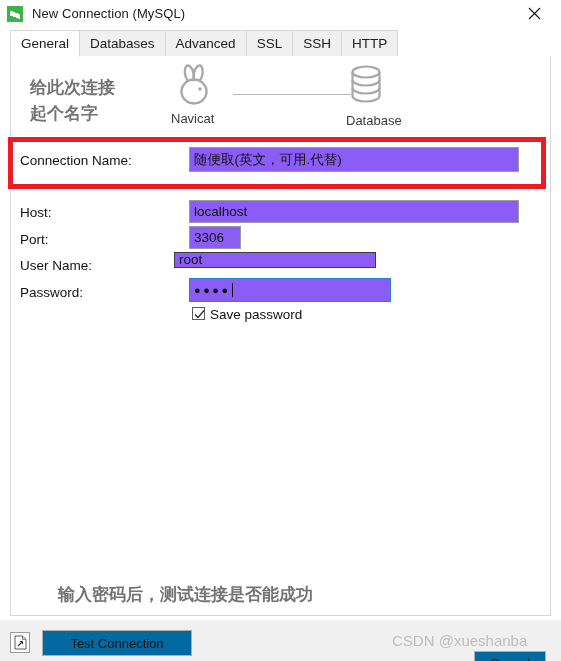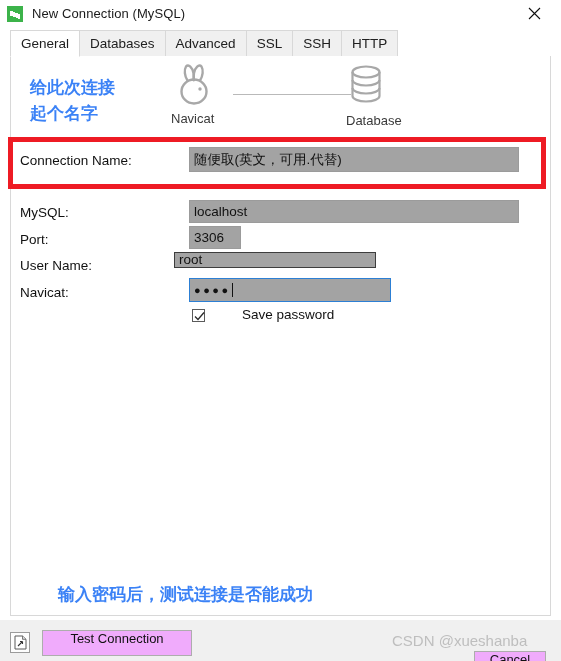--- a/index.html
+++ b/index.html
@@ -123,21 +123,21 @@
   .conn-line {
     position: absolute;
     left: 62px; top: 30px;
     width: 118px; height: 1px;
     background: #b9b9b9;
   }
 
   
   .annot-red {
     position: absolute;
-    color: #3b82f6;
+    color: #737373;
     font-weight: bold;
     font-family: "DejaVu Sans", "Liberation Sans", sans-serif;
     white-space: nowrap;
   }
   .annot-top {
     left: 30px; top: 74px;
     font-size: 17px;
     line-height: 26px;
   }
   .annot-bottom {
@@ -157,21 +157,21 @@
   
   .form-label {
     position: absolute;
     font-size: 13.5px;
     color: #111111;
     white-space: nowrap;
   }
   .tbox {
     position: absolute;
     border: 1px solid #9b9b9b;
-    background: #a3a3a3;
+    background: #8b5cf6;
     box-sizing: border-box;
     font-size: 13.5px;
     color: #111111;
     padding: 0 4px;
     display: flex;
     align-items: center;
     font-family: "Liberation Sans", "DejaVu Sans", sans-serif;
     line-height: 1;
   }
   .tbox.dark { border-color: #3d3d3d; }
@@ -188,22 +188,21 @@
     font-size: 11px;
     line-height: 1;
     color: #111;
   }
 
   
   .cbrow {
     position: absolute;
     left: 192px; top: 307px;
     display: flex;
-    align-items: flex-end;
-    gap: 32px;
+    align-items: flex-start;
   }
   .cbox {
     width: 13px; height: 13px;
     border: 1px solid #5a5a5a;
     background: #ffffff;
     box-sizing: border-box;
     position: relative;
     flex: 0 0 auto;
   }
   .cbox svg { position: absolute; left: 1px; top: 1px; }
@@ -227,27 +226,27 @@
     width: 20px; height: 21px;
     border: 1px solid #9b9b9b;
     background: #fdfdfd;
     box-sizing: border-box;
     display: flex;
     align-items: center;
     justify-content: center;
   }
   .btn {
     position: absolute;
-    background: #f0abfc;
+    background: #0369a1;
     border: 1px solid #adadad;
     box-sizing: border-box;
     font-size: 13px;
     color: #101010;
     display: flex;
-    align-items: flex-start;
+    align-items: center;
     justify-content: center;
     white-space: nowrap;
   }
   .btn-test   { left: 42px; top: 630px; width: 150px; height: 26px; }
   .btn-ok     { left: 394px; top: 631px; width: 72px; height: 24px; }
   .btn-cancel { left: 474px; top: 651px; width: 72px; height: 24px; }
   .btn-ok.focusring {
     outline: 2px solid #1e7ad4;
     outline-offset: 1px;
     border-color: #1e7ad4;
@@ -338,36 +337,36 @@
   </div>
 
   <div class="red-box red-box-name"></div>
   <div class="red-box red-box-test"></div>
 
   <div class="form-label" style="left:20px; top:153px;">Connection Name:</div>
   <div class="tbox" style="left:189px; top:147px; width:330px; height:25px;" title="随便取(英文，可用.代替)">
     <span>随便取(英文，可用.代替)</span>
   </div>
 
-  <div class="form-label" style="left:20px; top:205px;">MySQL:</div>
+  <div class="form-label" style="left:20px; top:205px;">Host:</div>
   <div class="tbox" style="left:189px; top:200px; width:330px; height:23px;">
     <span>localhost</span>
   </div>
 
   <div class="form-label" style="left:20px; top:232px;">Port:</div>
   <div class="tbox" style="left:189px; top:226px; width:52px; height:23px;">
     <span>3306</span>
   </div>
 
   <div class="form-label" style="left:20px; top:258px;">User Name:</div>
   <div class="tbox dark" style="left:174px; top:252px; width:202px; height:16px;">
     <span>root</span>
   </div>
 
-  <div class="form-label" style="left:20px; top:285px;">Navicat:</div>
+  <div class="form-label" style="left:20px; top:285px;">Password:</div>
   <div class="tbox focused" style="left:189px; top:278px; width:202px; height:24px;">
     <span class="pw-dots">●●●●</span>
     <span class="caret"></span>
   </div>
 
   <div class="cbrow">
     <span class="cbox">
       <svg width="11" height="11" viewBox="0 0 11 11">
         <path d="M1 5.5 L4 8.5 L10 1.5" fill="none" stroke="#2b2b2b" stroke-width="1.3"></path>
       </svg>

